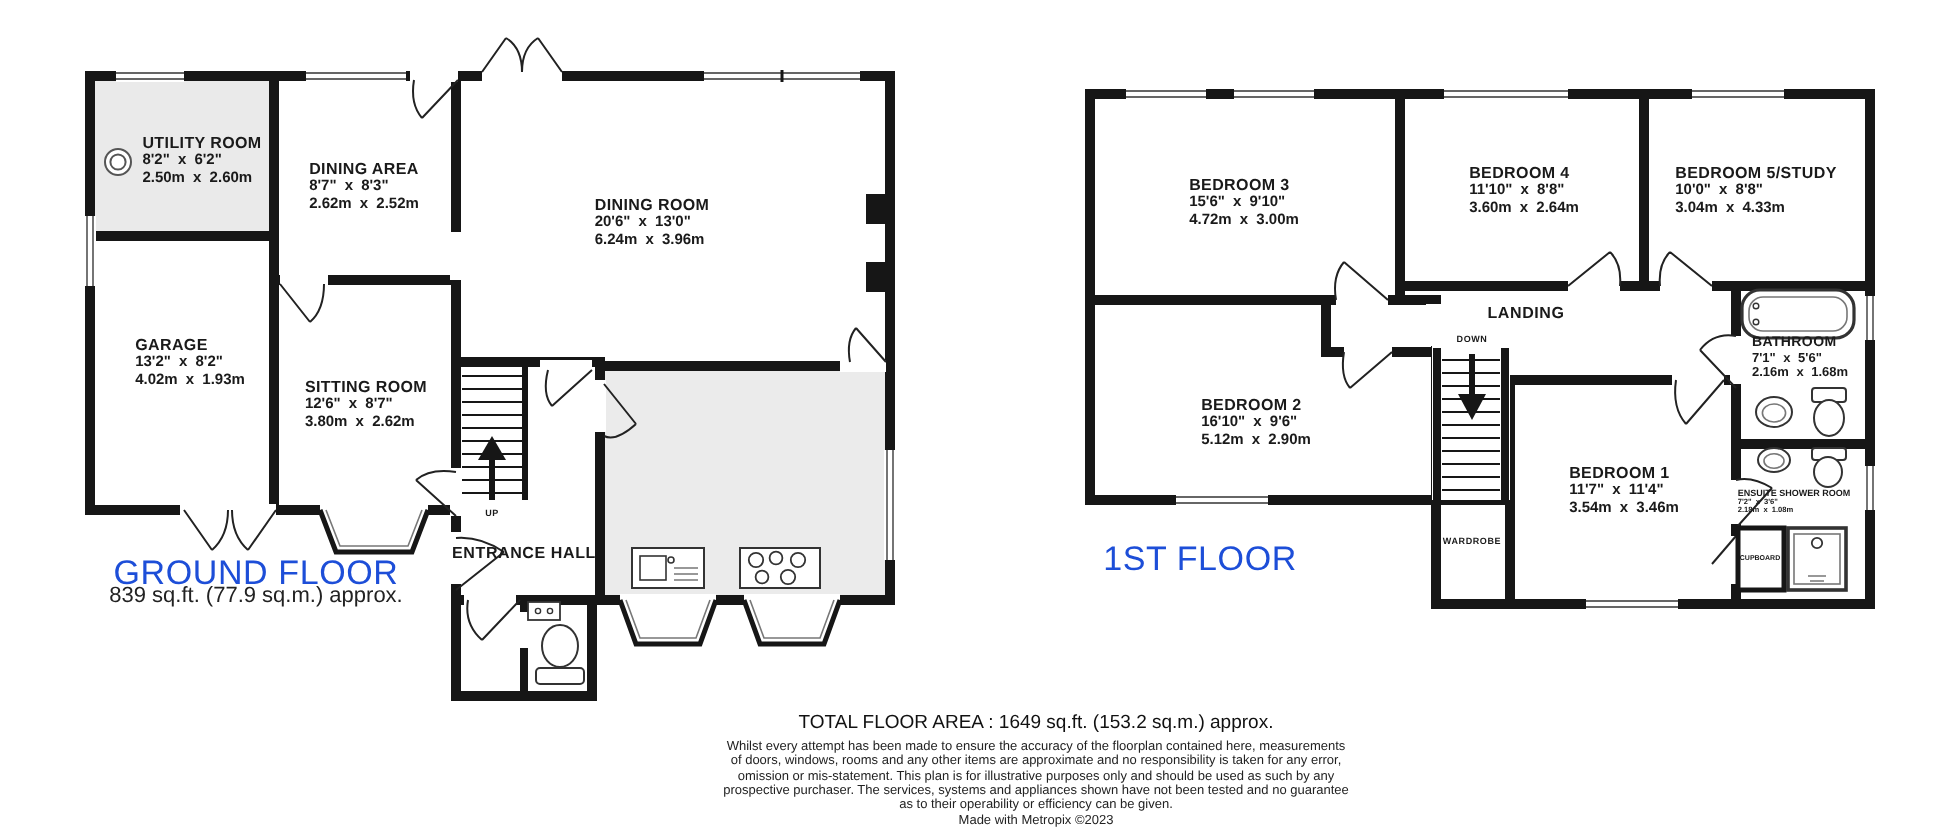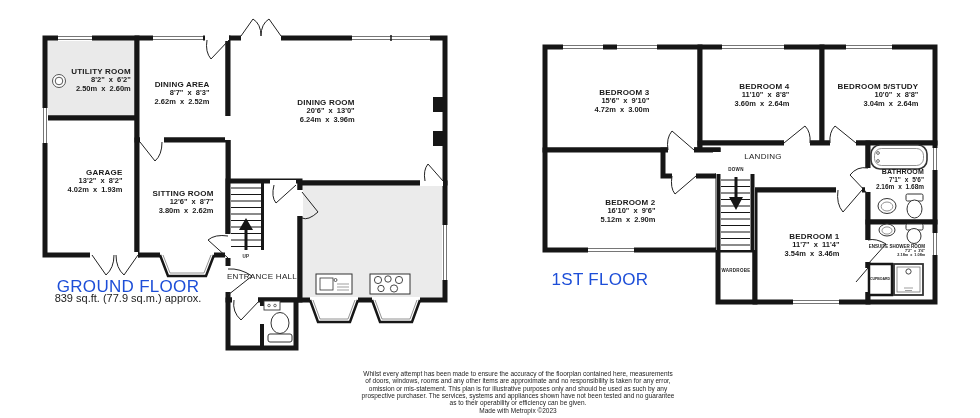--- a/index.html
+++ b/index.html
@@ -1,26 +1,26 @@
 <!DOCTYPE html>
 <html><head>
 <meta charset="utf-8">
 <style>
   html,body{margin:0;padding:0;background:#fff;}
   #canvas{position:relative;width:980px;height:418px;background:#ffffff;overflow:hidden;
           font-family:"Liberation Sans","DejaVu Sans",sans-serif;color:#1a1a1a;}
   #plan-svg{position:absolute;left:0;top:0;}
-  .lbl{position:absolute;transform:translateX(-50%);text-align:right;white-space:nowrap;}
+  .lbl{position:absolute;transform:translateX(-50%);text-align:left;white-space:nowrap;}
   .rname{font-size:8px;font-weight:bold;letter-spacing:.2px;line-height:9px;color:#1a1a1a;}
   .rdim{font-size:7.5px;font-weight:bold;word-spacing:2px;line-height:8.6px;color:#1a1a1a;}
   .sm .rname{font-size:7px;line-height:7.8px;}
   .sm .rdim{font-size:6.5px;line-height:7.2px;}
   .xs .rname{font-size:4.5px;line-height:5px;letter-spacing:0;}
   .xs .rdim{font-size:3.8px;line-height:4.4px;word-spacing:1px;}
-  .tag{font-size:8px;font-weight:normal;letter-spacing:.3px;color:#1a1a1a;}
+  .tag{font-size:8px;font-weight:bold;letter-spacing:.3px;color:#1a1a1a;}
   .tiny{font-size:4.5px;font-weight:bold;letter-spacing:.3px;color:#1a1a1a;}
   .micro{font-size:3.5px;font-weight:bold;color:#1a1a1a;}
   .ftitle{font-size:17px;color:#1d4ed8;letter-spacing:.3px;}
   .farea{font-size:11px;color:#222;}
   .total{font-size:9.5px;color:#111;}
   .disc{font-size:6.5px;line-height:7.3px;color:#222;}
 </style>
 </head>
 <body>
 
@@ -287,21 +287,21 @@
   <div class="rdim">4.72m x 3.00m</div>
 </div>
 <div class="lbl" style="left:762px;top:82px">
   <div class="rname">BEDROOM 4</div>
   <div class="rdim">11'10" x 8'8"</div>
   <div class="rdim">3.60m x 2.64m</div>
 </div>
 <div class="lbl" style="left:878px;top:82px">
   <div class="rname">BEDROOM 5/STUDY</div>
   <div class="rdim">10'0" x 8'8"</div>
-  <div class="rdim">3.04m x 2.64m</div>
+  <div class="rdim">3.04m x 4.33m</div>
 </div>
 <div class="lbl" style="left:628px;top:198px">
   <div class="rname">BEDROOM 2</div>
   <div class="rdim">16'10" x 9'6"</div>
   <div class="rdim">5.12m x 2.90m</div>
 </div>
 <div class="lbl" style="left:812px;top:232px">
   <div class="rname">BEDROOM 1</div>
   <div class="rdim">11'7" x 11'4"</div>
   <div class="rdim">3.54m x 3.46m</div>
@@ -315,20 +315,21 @@
   <div class="rname">ENSUITE SHOWER ROOM</div>
   <div class="rdim">7'2" x 3'6"</div>
   <div class="rdim">2.18m x 1.08m</div>
 </div>
 <div class="lbl tag" style="left:763px;top:152px">LANDING</div>
 <div class="lbl tiny" style="left:736px;top:167px">DOWN</div>
 <div class="lbl tiny" style="left:736px;top:268px">WARDROBE</div>
 <div class="lbl micro" style="left:880px;top:277px">CUPBOARD</div>
 <div class="lbl ftitle" style="left:600px;top:270px">1ST FLOOR</div>
 
+<div class="lbl total" style="left:518px;top:356px">TOTAL FLOOR AREA : 1649 sq.ft. (153.2 sq.m.) approx.</div>
 <div class="lbl disc" style="left:518px;top:370px">Whilst every attempt has been made to ensure the accuracy of the floorplan contained here, measurements</div>
 <div class="lbl disc" style="left:518px;top:377.3px">of doors, windows, rooms and any other items are approximate and no responsibility is taken for any error,</div>
 <div class="lbl disc" style="left:518px;top:384.6px">omission or mis-statement. This plan is for illustrative purposes only and should be used as such by any</div>
 <div class="lbl disc" style="left:518px;top:391.9px">prospective purchaser. The services, systems and appliances shown have not been tested and no guarantee</div>
 <div class="lbl disc" style="left:518px;top:399.2px">as to their operability or efficiency can be given.</div>
 <div class="lbl disc" style="left:518px;top:406.5px">Made with Metropix ©2023</div>
 
 </div>
 
 </body></html>

